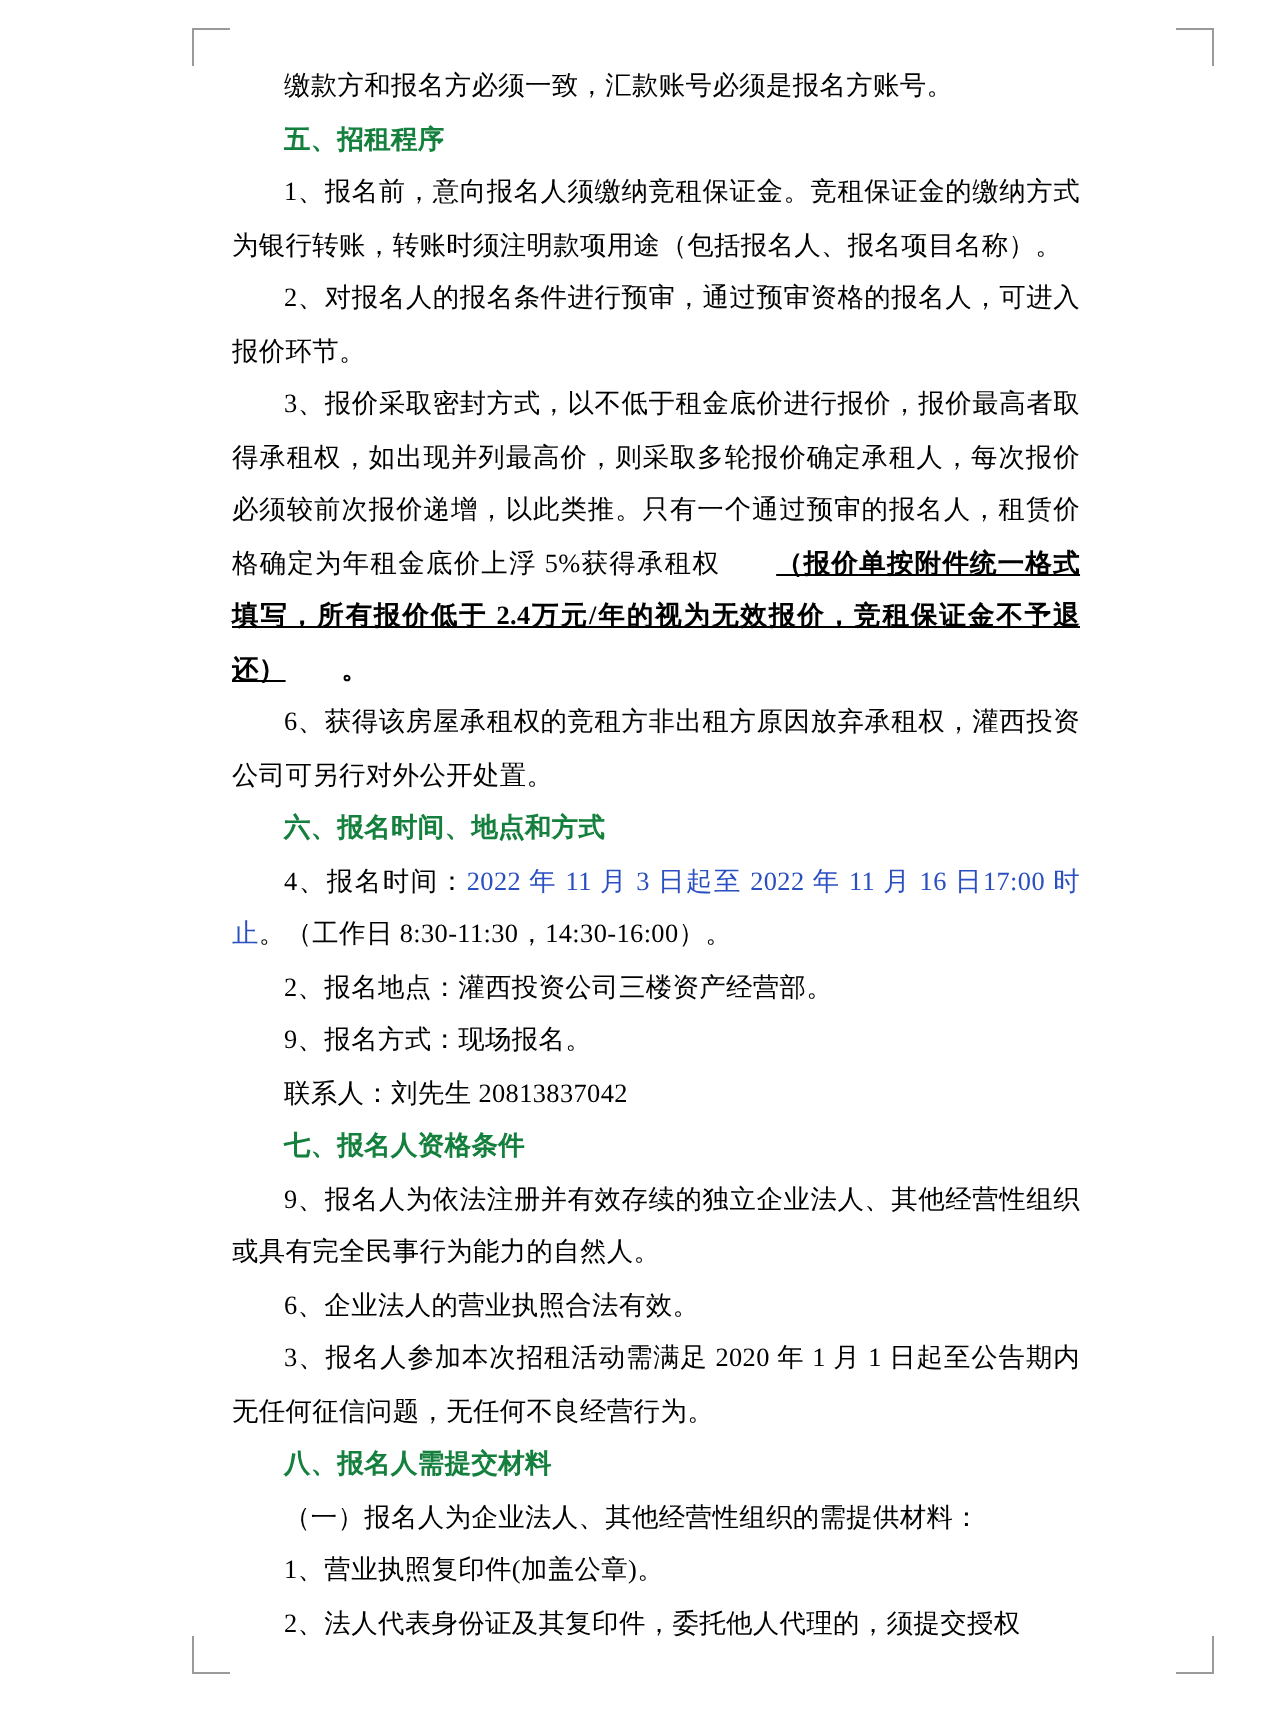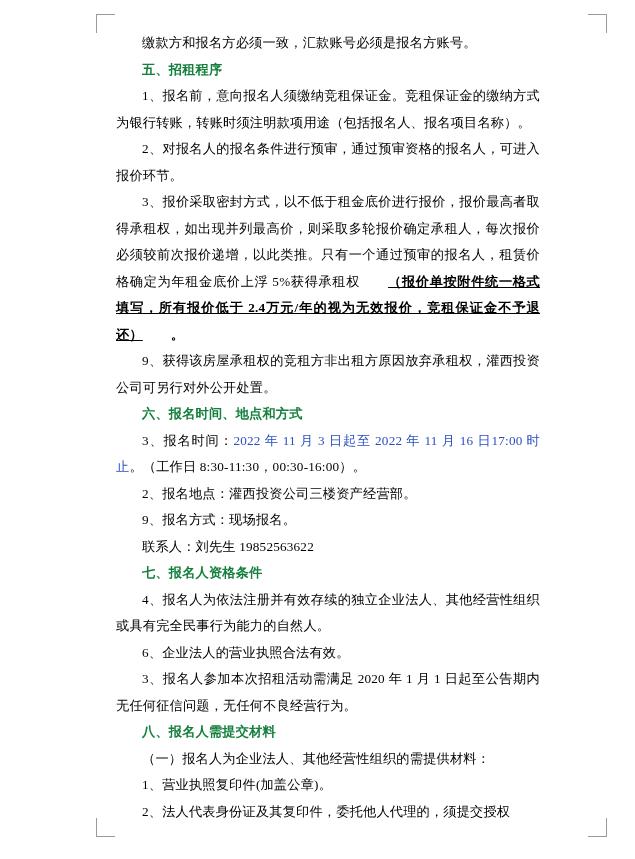--- a/index.html
+++ b/index.html
@@ -75,28 +75,28 @@
   <div class="crop tr"></div>
   <div class="crop bl"></div>
   <div class="crop br"></div>
 
   <div class="content" id="doc-content">
       <p class="p ind1"><span>缴款方和报名方必须一致，汇款账号必须是报名方账号。</span></p>
       <p class="p heading"><span>五、招租程序</span></p>
       <p class="p ind1"><span>1、报名前，意向报名人须缴纳竞租保证金。竞租保证金的缴纳方式为银行转账，转账时须注明款项用途（包括报名人、报名项目名称）。</span></p>
       <p class="p ind1"><span>2、对报名人的报名条件进行预审，通过预审资格的报名人，可进入报价环节。</span></p>
       <p class="p ind1"><span>3、报价采取密封方式，以不低于租金底价进行报价，报价最高者取得承租权，如出现并列最高价，则采取多轮报价确定承租人，每次报价必须较前次报价递增，以此类推。只有一个通过预审的报名人，租赁价格确定为年租金底价上浮 5%获得承租权</span><span class="redbold under">（报价单按附件统一格式填写，所有报价低于 2.4万元/年的视为无效报价，竞租保证金不予退还）</span><span class="redbold">。</span></p>
-      <p class="p ind1"><span>9、获得该房屋承租权的竞租方非出租方原因放弃承租权，灌西投资公司可另行对外公开处置。</span></p>
+      <p class="p ind1"><span>6、获得该房屋承租权的竞租方非出租方原因放弃承租权，灌西投资公司可另行对外公开处置。</span></p>
       <p class="p heading"><span>六、报名时间、地点和方式</span></p>
-      <p class="p ind1"><span>3、报名时间：</span><span class="blue">2022 年 11 月 3 日起至 2022 年 11 月 16 日17:00 时止</span><span>。（工作日 8:30-11:30，00:30-16:00）。</span></p>
+      <p class="p ind1"><span>4、报名时间：</span><span class="blue">2022 年 11 月 3 日起至 2022 年 11 月 16 日17:00 时止</span><span>。（工作日 8:30-11:30，14:30-16:00）。</span></p>
       <p class="p ind1"><span>2、报名地点：灌西投资公司三楼资产经营部。</span></p>
       <p class="p ind1"><span>9、报名方式：现场报名。</span></p>
-      <p class="p ind1"><span>联系人：刘先生  19852563622</span></p>
+      <p class="p ind1"><span>联系人：刘先生  20813837042</span></p>
       <p class="p heading"><span>七、报名人资格条件</span></p>
-      <p class="p ind1"><span>4、报名人为依法注册并有效存续的独立企业法人、其他经营性组织或具有完全民事行为能力的自然人。</span></p>
+      <p class="p ind1"><span>9、报名人为依法注册并有效存续的独立企业法人、其他经营性组织或具有完全民事行为能力的自然人。</span></p>
       <p class="p ind1"><span>6、企业法人的营业执照合法有效。</span></p>
       <p class="p ind1"><span>3、报名人参加本次招租活动需满足 2020 年 1 月 1 日起至公告期内无任何征信问题，无任何不良经营行为。</span></p>
       <p class="p heading"><span>八、报名人需提交材料</span></p>
       <p class="p ind1"><span>（一）报名人为企业法人、其他经营性组织的需提供材料：</span></p>
       <p class="p ind1"><span>1、营业执照复印件(加盖公章)。</span></p>
       <p class="p ind1"><span>2、法人代表身份证及其复印件，委托他人代理的，须提交授权</span></p>
     </div>
 </div>
 
 </body></html>

